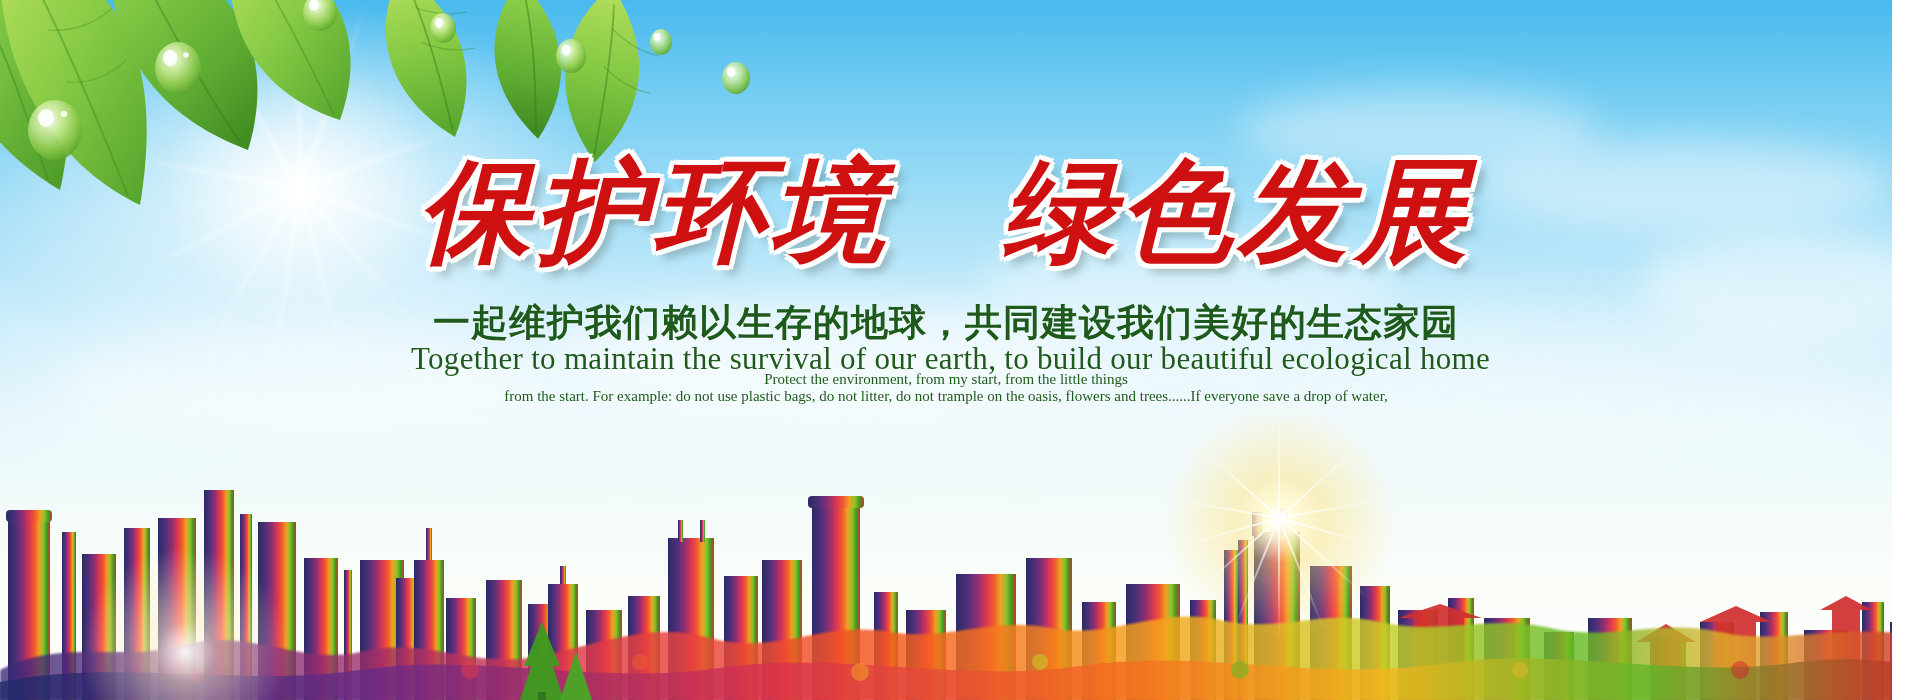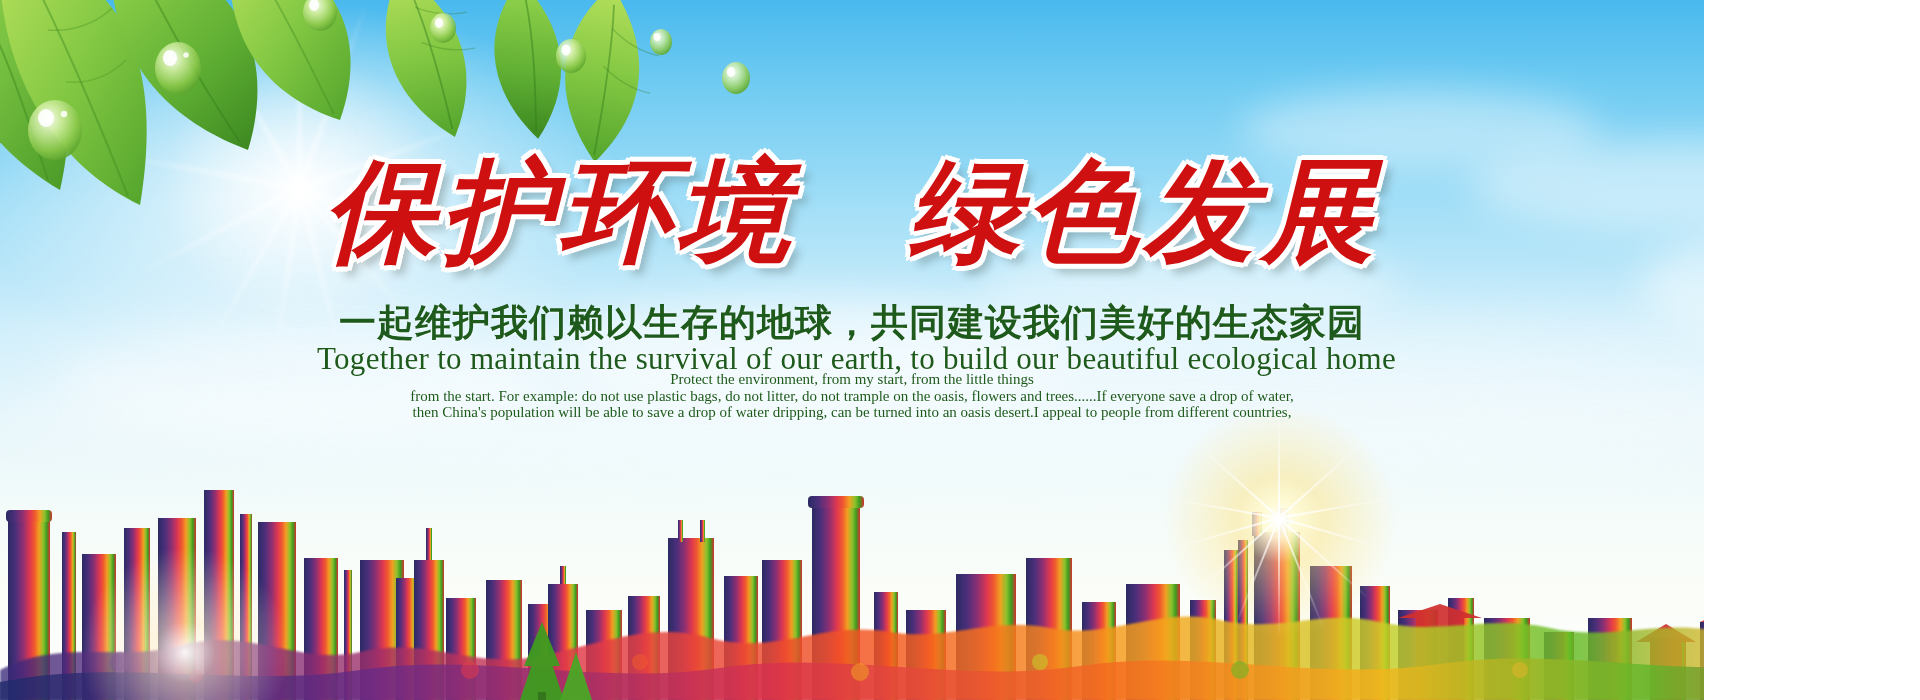--- a/index.html
+++ b/index.html
@@ -1,18 +1,18 @@
 <!DOCTYPE html>
 <html><head>
 <meta charset="utf-8">
 <style>
   * { margin:0; padding:0; box-sizing:border-box; }
   html,body{ background:#fff; }
   .banner{
-    position:relative; width:1704px; height:700px; overflow:hidden;
+    position:relative; width:1892px; height:700px; overflow:hidden;
     font-family:"Liberation Sans", sans-serif;
     background:
       radial-gradient(ellipse 520px 300px at 300px 190px, rgba(255,255,255,.85) 0%, rgba(255,255,255,0) 62%),
       linear-gradient(180deg,#49b9ee 0%, #6fcbf2 12%, #a4dff7 30%, #cfeefb 47%, #e6f6fb 60%, #f3fbfa 72%, #fafdf8 84%, #ffffff 100%);
   }
   
   .cloud{ position:absolute; border-radius:50%; background:rgba(255,255,255,.78); filter:blur(18px); }
   .cloudband{ position:absolute; left:0; width:1920px; background:rgba(255,255,255,.55); filter:blur(26px); border-radius:50%; }
   .sunray{
     position:absolute; left:130px; top:30px; width:420px; height:330px;
@@ -354,16 +354,15 @@
     <span class="gap"></span>
     <span>绿色发展</span>
   </div>
 
   <div class="subtitle-cn">一起维护我们赖以生存的地球，共同建设我们美好的生态家园</div>
   <div class="subtitle-en">Together to maintain the survival of our earth, to build our beautiful ecological home</div>
 
   <div class="para">
     <div>Protect the environment, from my start, from the little things</div>
     <div>from the start. For example: do not use plastic bags, do not litter, do not trample on the oasis, flowers and trees......If everyone save a drop of water,</div>
-    <div>then China's population will be able to save a drop of water dripping, can be turned into an oasis desert.I appeal to people from different countries,</div>
   </div>
 
 </div>
 
 </body></html>

